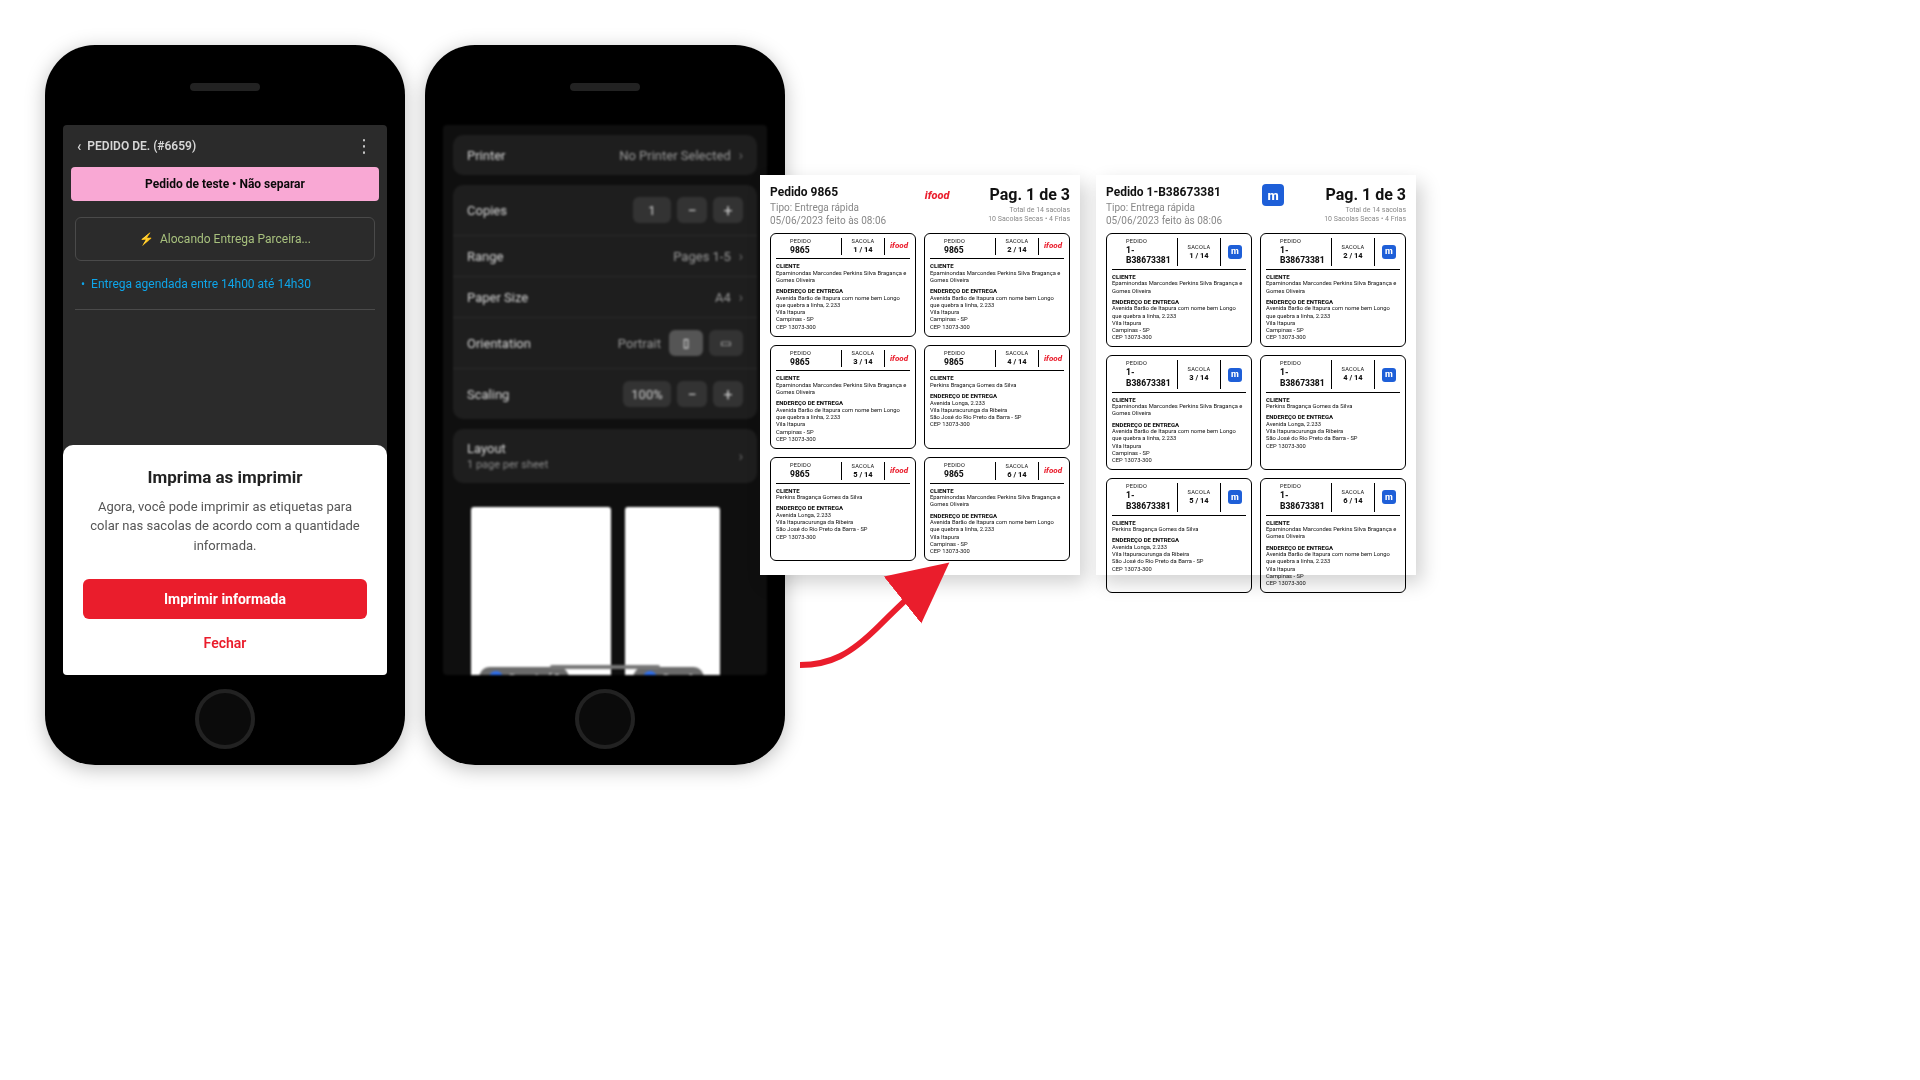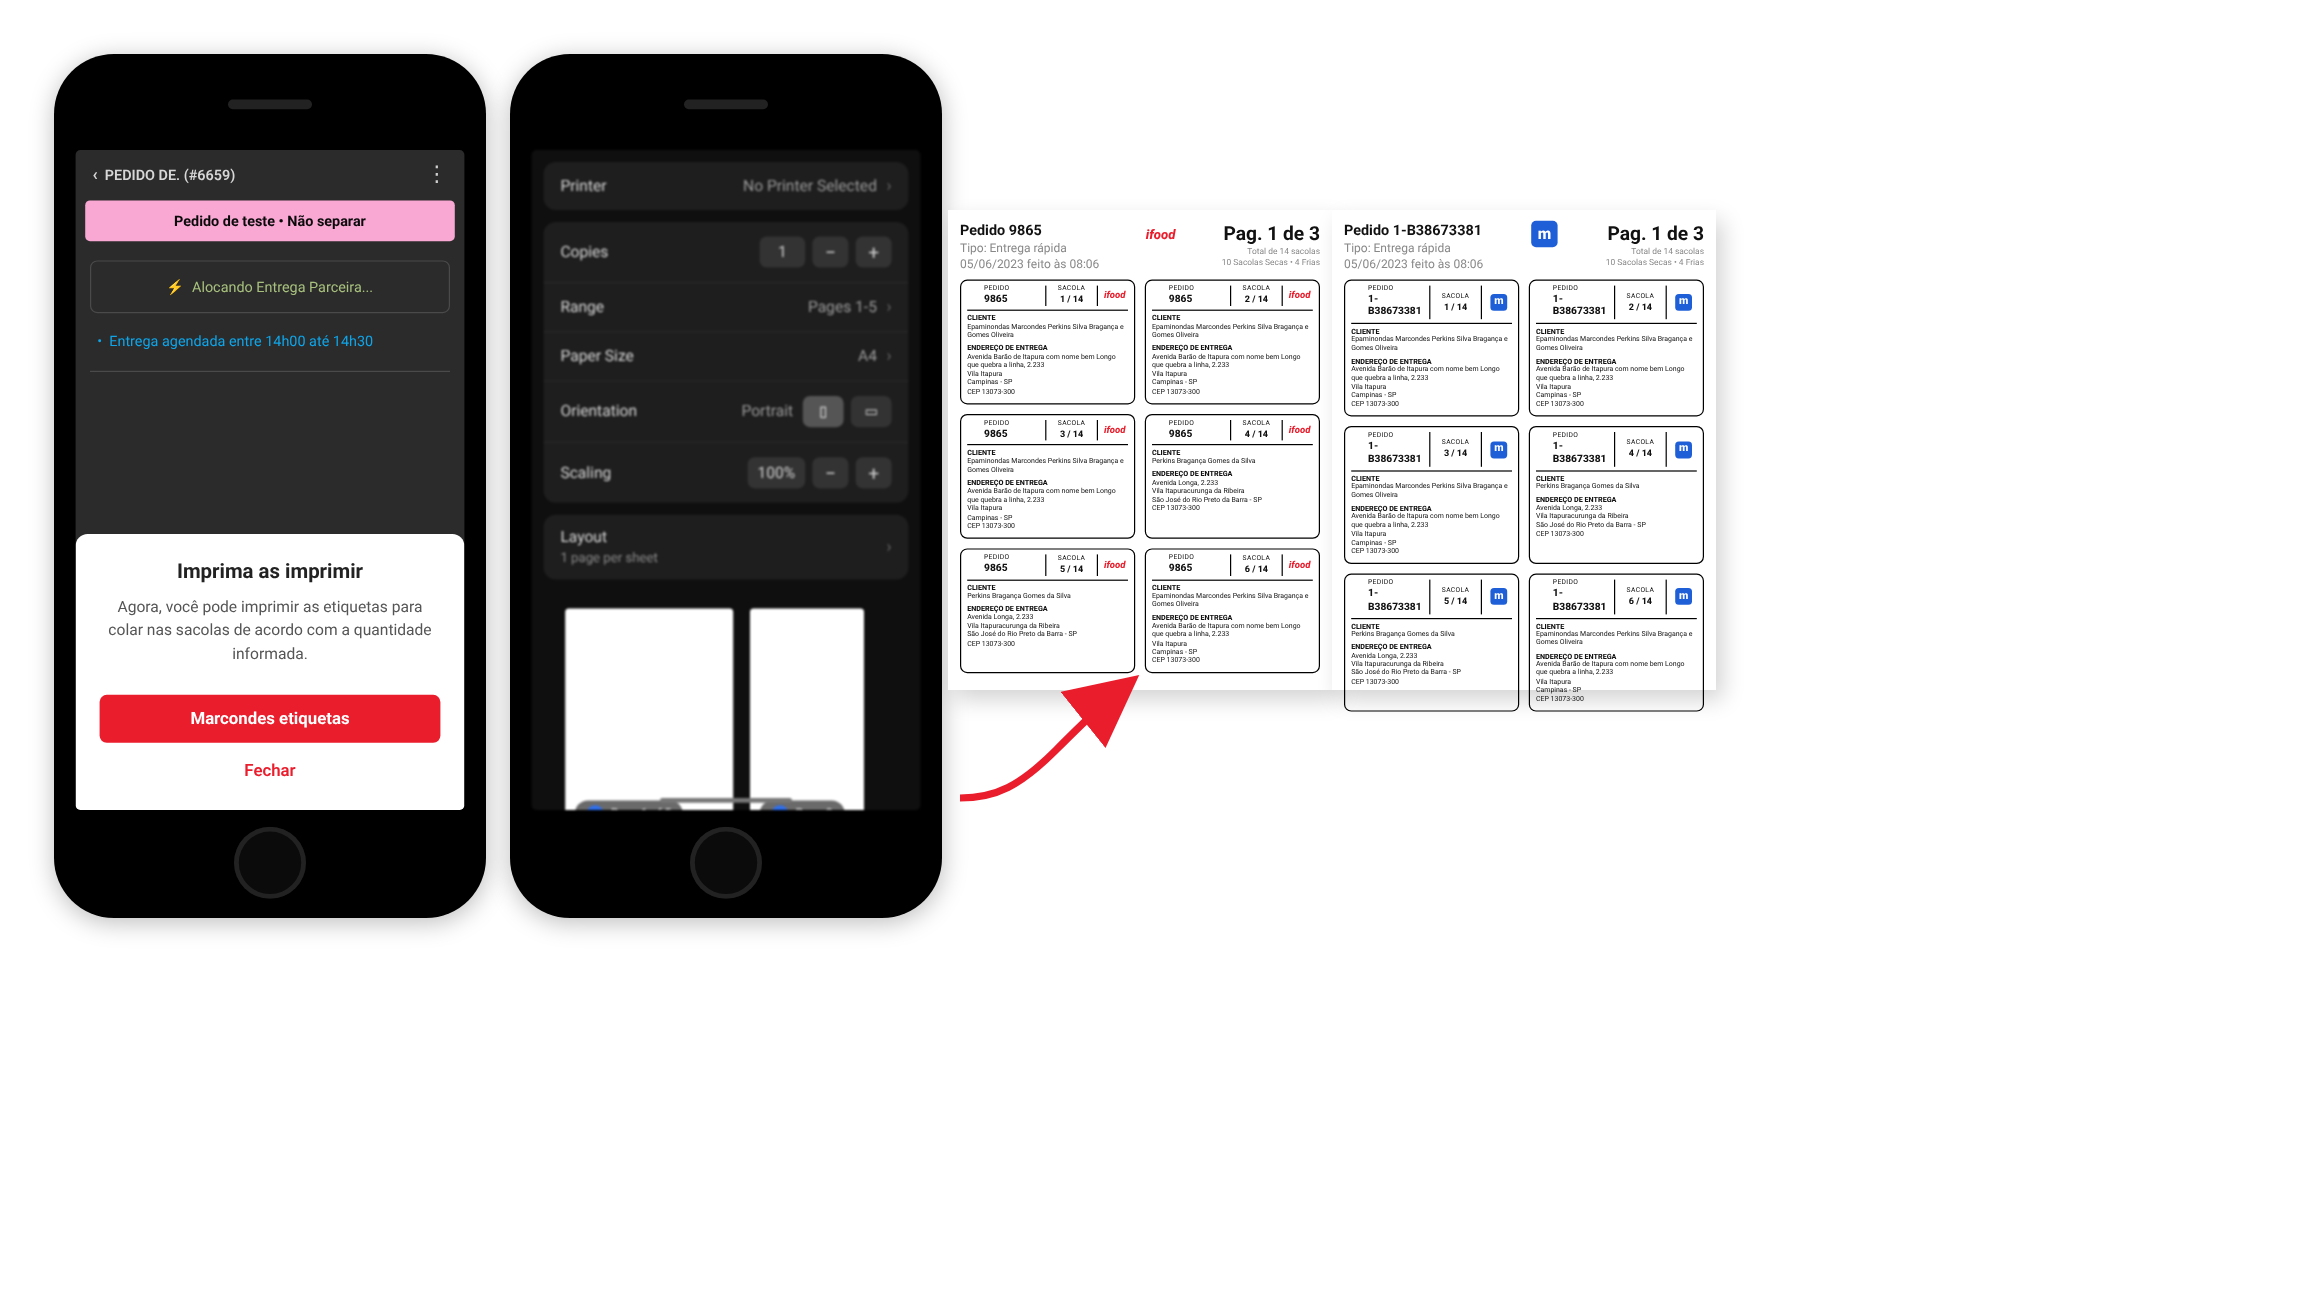--- a/index.html
+++ b/index.html
@@ -42,21 +42,21 @@
   .s2 .toggle{display:flex;gap:6px;}
   .s2 .tg{width:34px;height:26px;border-radius:6px;background:#333;display:flex;align-items:center;justify-content:center;color:#cfcfcf;font-size:12px;}
   .s2 .tg.on{background:#555;color:#fff;}
   .s2 .sub{font-size:11px;color:#8a8a8a;margin-top:2px;}
   .s2-thumbs{display:flex;gap:14px;padding:14px 12px 0 28px;}
   .s2-thumb{position:relative;width:140px;height:190px;background:#fff;border-radius:3px;}
   .s2-chip{position:absolute;bottom:8px;left:8px;background:#6a6a6a;border-radius:14px;color:#eee;font-size:10px;padding:4px 10px;display:flex;align-items:center;gap:6px;}
   .s2-check{width:14px;height:14px;border-radius:50%;background:#2f6fed;display:inline-flex;align-items:center;justify-content:center;color:#fff;font-size:9px;}
   .s2 .homebar{position:absolute;bottom:6px;left:50%;transform:translateX(-50%);width:110px;height:4px;border-radius:3px;background:#777;}
   
-  .sheets{position:absolute;left:790px;top:175px;display:flex;}
+  .sheets{position:absolute;left:760px;top:175px;display:flex;gap:16px;}
   .sheet{width:320px;height:400px;background:#fff;box-shadow:6px 8px 18px rgba(0,0,0,.18);padding:10px 10px 12px;box-sizing:border-box;color:#111;}
   .sheet .hdr{display:flex;justify-content:space-between;align-items:flex-start;font-size:10px;margin-bottom:6px;}
   .sheet .hdr .l{line-height:1.3;}
   .sheet .hdr .l .t{font-weight:700;font-size:12px;}
   .sheet .hdr .l .s{color:#888;font-size:10px;}
   .sheet .hdr .r{text-align:right;line-height:1.3;}
   .sheet .hdr .r .t{font-weight:700;font-size:16px;}
   .sheet .hdr .r .s{color:#888;font-size:7px;}
   .sheet .brand{width:32px;height:20px;display:flex;align-items:center;justify-content:center;margin:0 auto;}
   .brand.ifood{color:#ea1d2c;font-weight:800;font-style:italic;font-size:11px;}
@@ -97,21 +97,21 @@
         <div class="s1-card">
           <span>⚡</span>
           <span>Alocando Entrega Parceira...</span>
         </div>
         <div class="s1-sched">Entrega agendada entre 14h00 até 14h30</div>
         <div class="s1-clip"></div>
       </div>
       <div class="s1-modal">
         <div class="s1-mtitle">Imprima as imprimir</div>
         <div class="s1-mtext">Agora, você pode imprimir as etiquetas para colar nas sacolas de acordo com a quantidade informada.</div>
-        <div class="s1-btn">Marcondes etiquetas</div>
+        <div class="s1-btn">Imprimir informada</div>
         <div class="s1-close">Fechar</div>
       </div>
     </div>
     <div class="homebtn"></div>
   </div>
 
   <div class="phone right">
     <div class="speaker"></div>
     <div class="screen s2">
       <div class="group">

